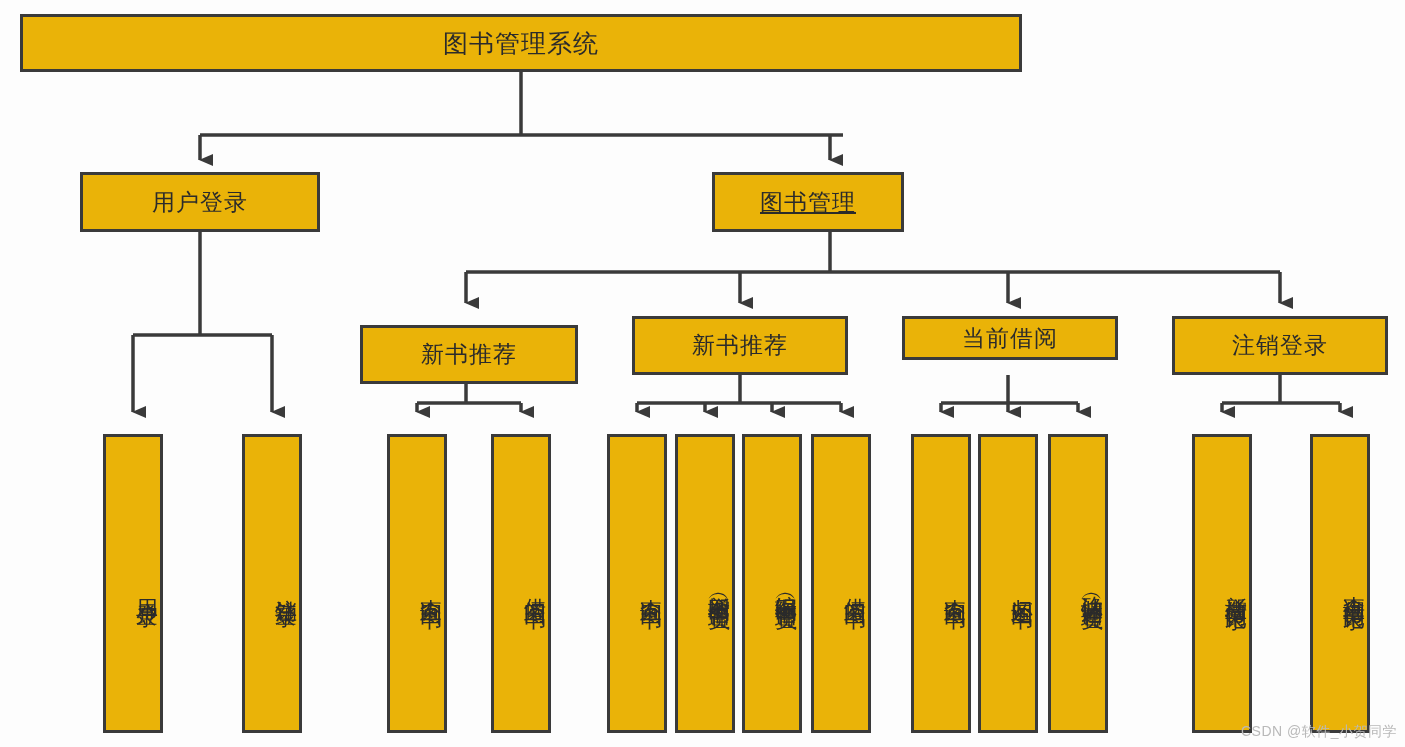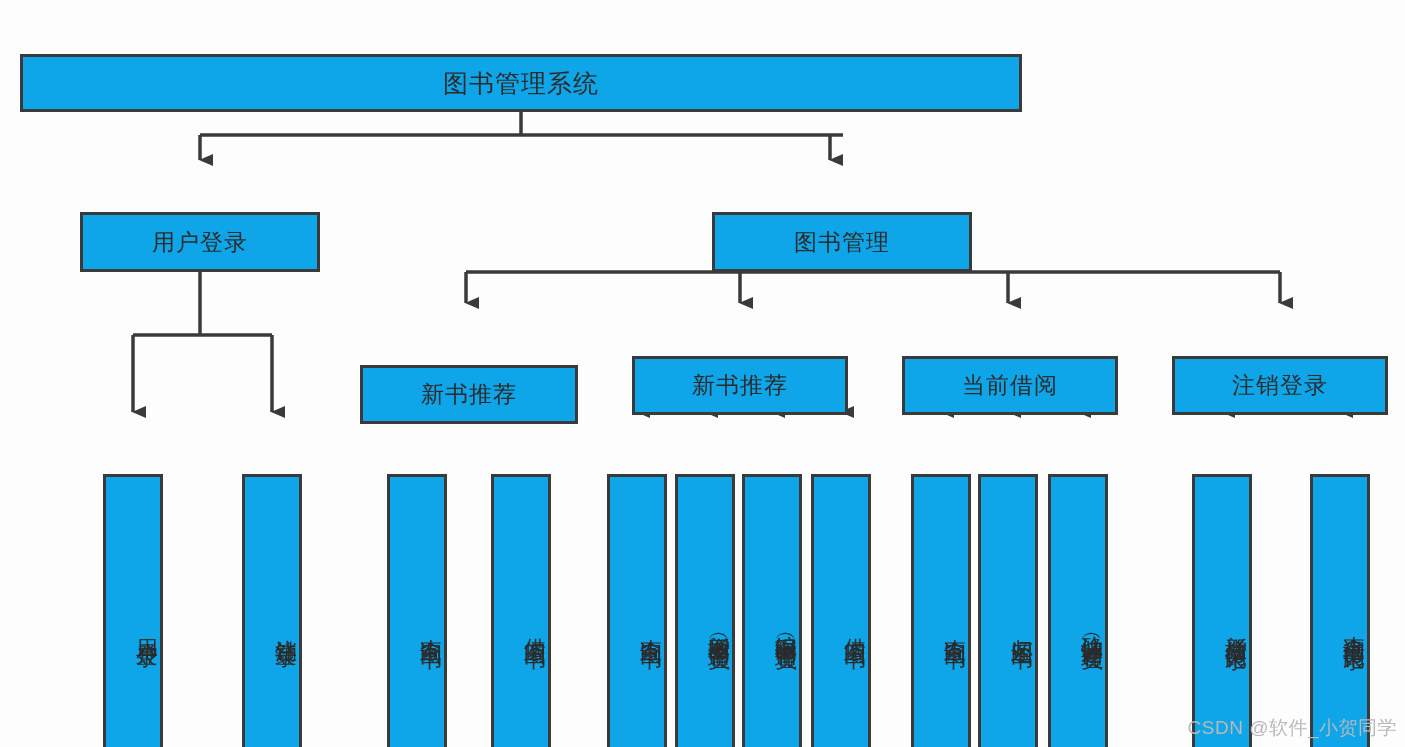--- a/index.html
+++ b/index.html
@@ -22,28 +22,27 @@
     position: absolute;
     left: 0;
     top: 0;
     width: 1405px;
     height: 747px;
     pointer-events: none;
   }
   .node {
     position: absolute;
     box-sizing: border-box;
-    background: #0ea5e9;
+    background: #eab308;
     border: 3px solid #3a3a3a;
     display: flex;
     align-items: center;
     justify-content: center;
     color: #2b2b2b;
     letter-spacing: 1px;
-    margin-top: 40px;
   }
   .node.root {
     font-size: 25px;
   }
   .node.branch {
     font-size: 23px;
   }
   .node.leaf {
     font-size: 22px;
     writing-mode: vertical-rl;
@@ -59,21 +58,21 @@
     text-orientation: upright;
     white-space: nowrap;
   }
   .node.leaf.tall .vtext {
     letter-spacing: 2px;
   }
   .watermark {
     position: absolute;
     right: 8px;
     bottom: 6px;
-    font-size: 19px;
+    font-size: 14px;
     color: #b9b9b9;
     letter-spacing: 0.5px;
     white-space: nowrap;
   }
 </style>
 </head>
 <body>
 
 <div id="diagram">
 
@@ -127,31 +126,31 @@
     </g>
   </svg>
 
   <div class="node root" style="left:20px; top:14px; width:1002px; height:58px;">
     <span>图书管理系统</span>
   </div>
 
   <div class="node branch" style="left:80px; top:172px; width:240px; height:60px;">
     <span>用户登录</span>
   </div>
-  <div class="node branch" style="left:712px; top:172px; width:260px; height:60px;">
+  <div class="node branch" style="left:712px; top:172px; width:192px; height:60px;text-decoration:underline;">
     <span>图书管理</span>
   </div>
 
   <div class="node branch" style="left:360px; top:325px; width:218px; height:59px;">
     <span>新书推荐</span>
   </div>
   <div class="node branch" style="left:632px; top:316px; width:216px; height:59px;">
     <span>新书推荐</span>
   </div>
-  <div class="node branch" style="left:902px; top:316px; width:216px; height:59px;">
+  <div class="node branch" style="left:902px; top:316px; width:216px; height:44px;">
     <span>当前借阅</span>
   </div>
   <div class="node branch" style="left:1172px; top:316px; width:216px; height:59px;">
     <span>注销登录</span>
   </div>
 
   <div class="node leaf" style="left:103px; top:434px; width:60px; height:299px;">
     <span class="vtext">用户登录</span>
   </div>
   <div class="node leaf" style="left:242px; top:434px; width:60px; height:299px;">

